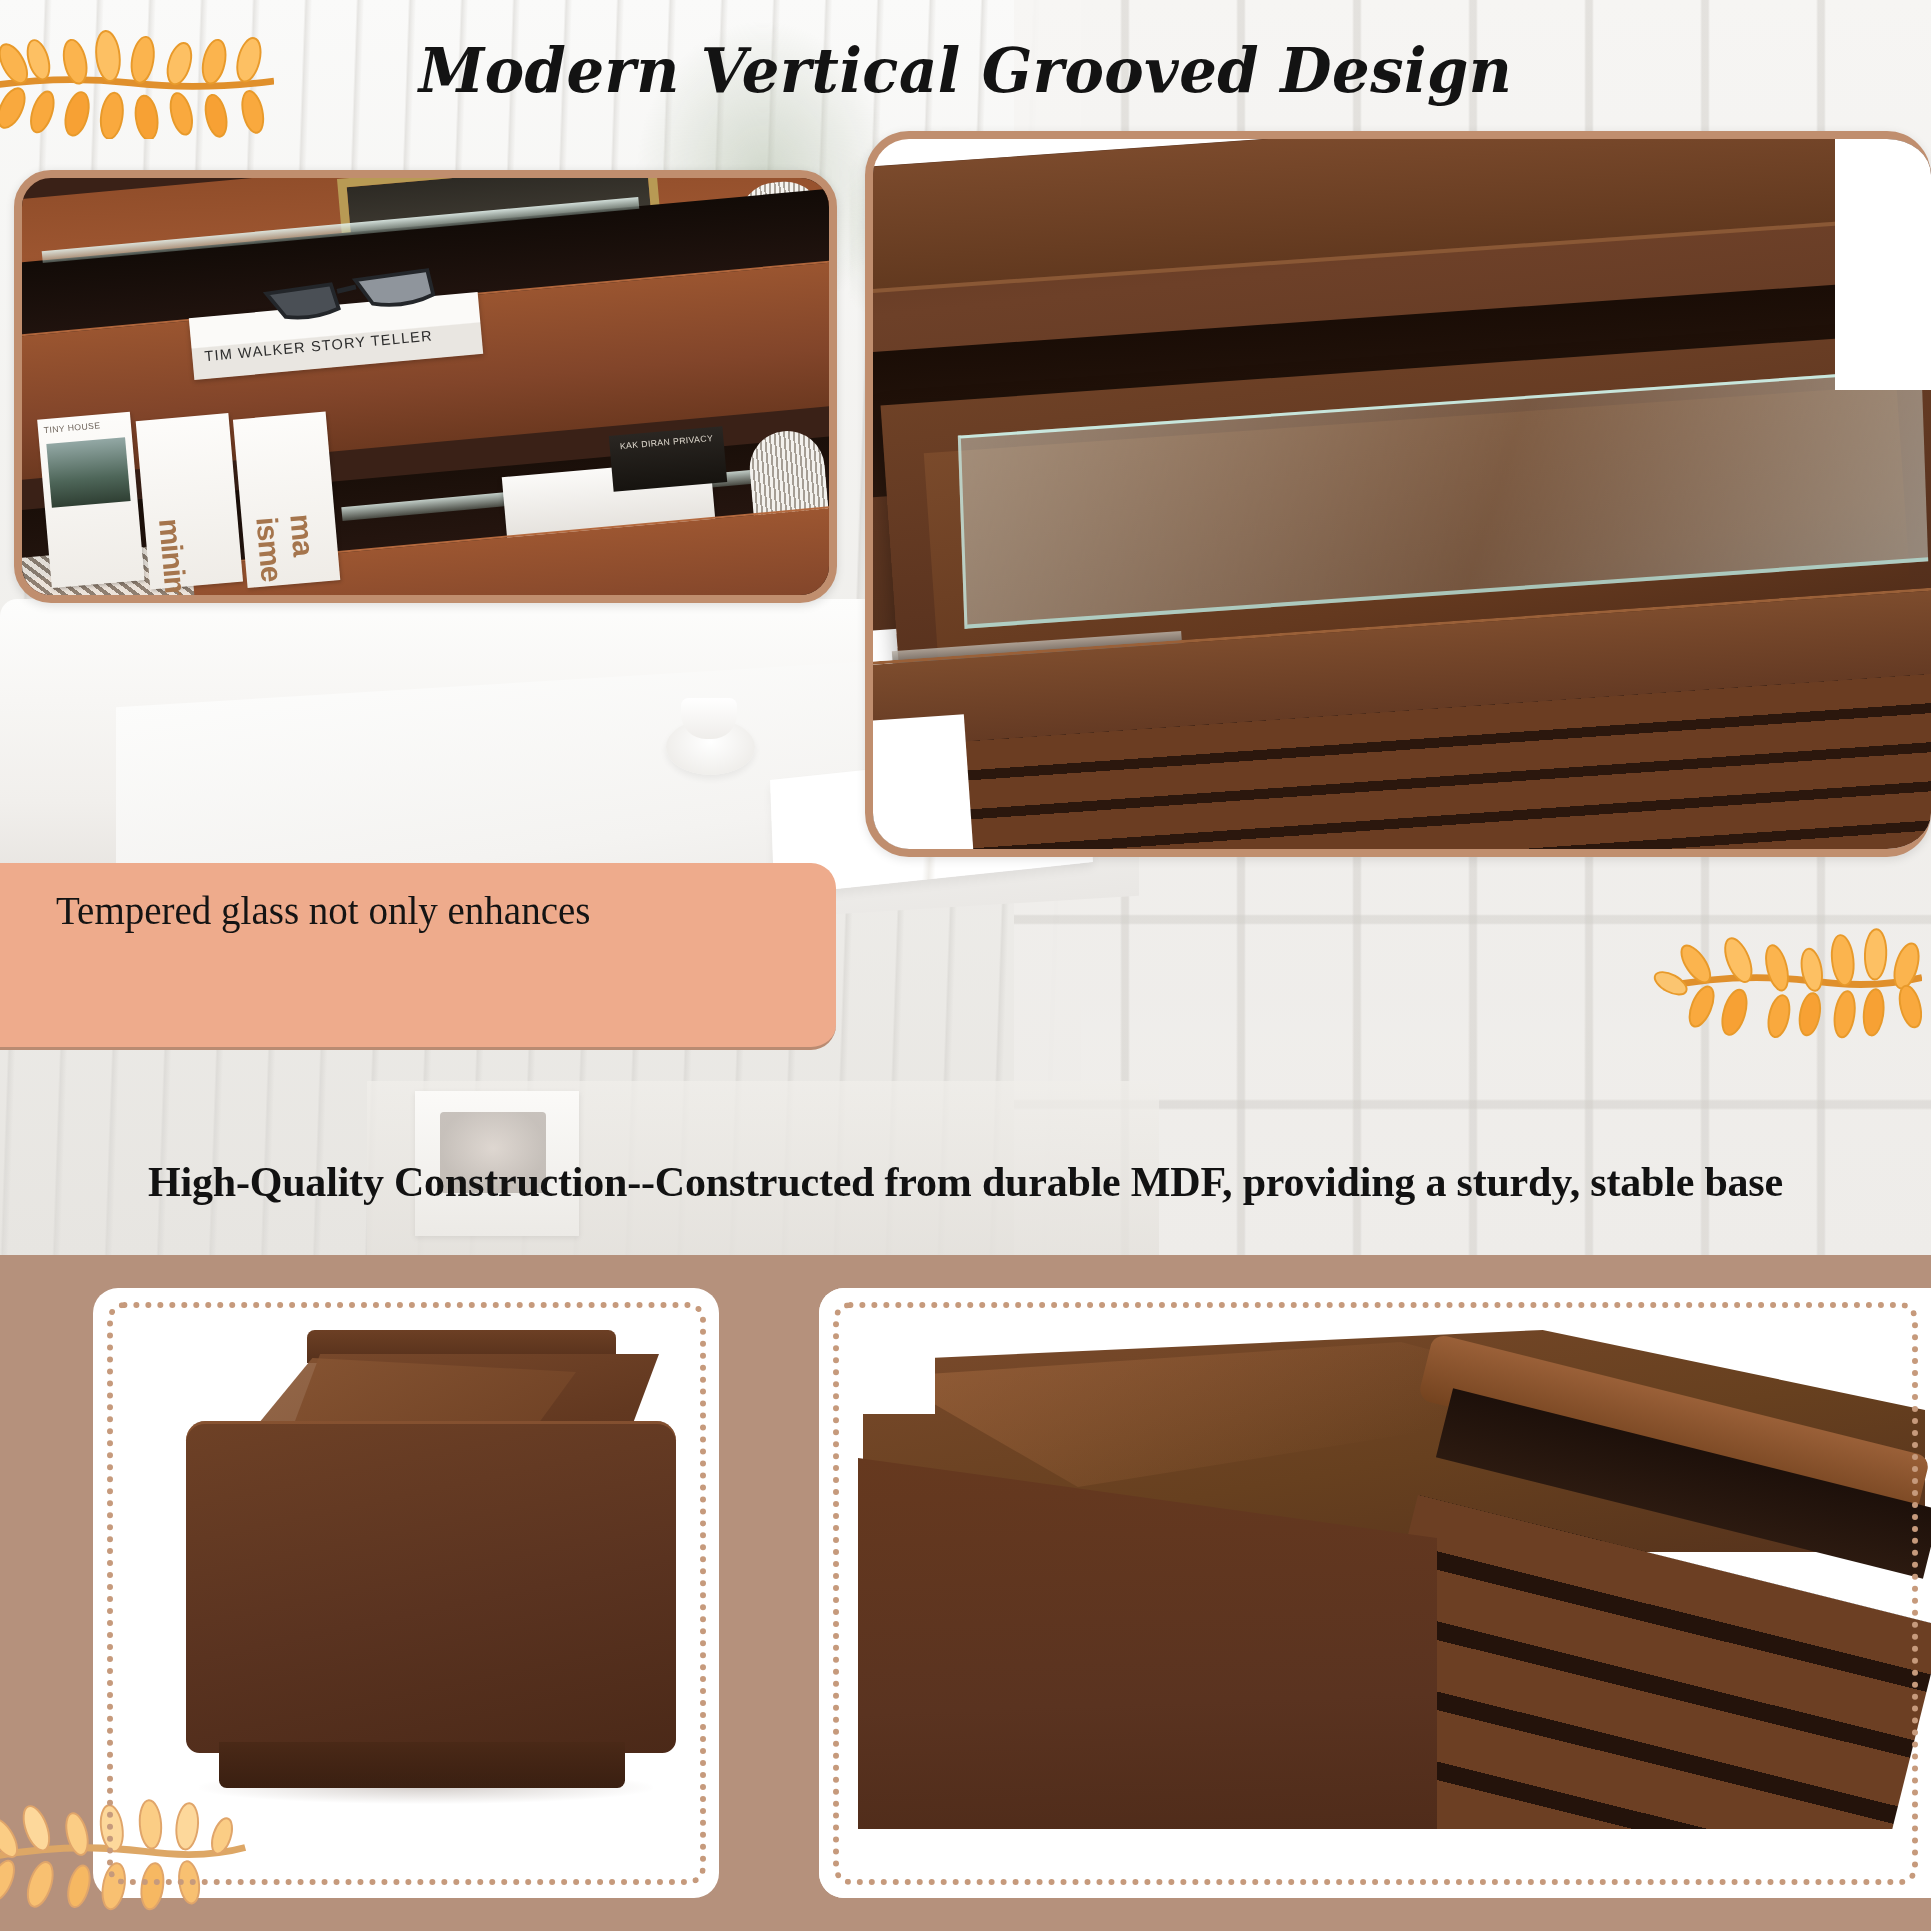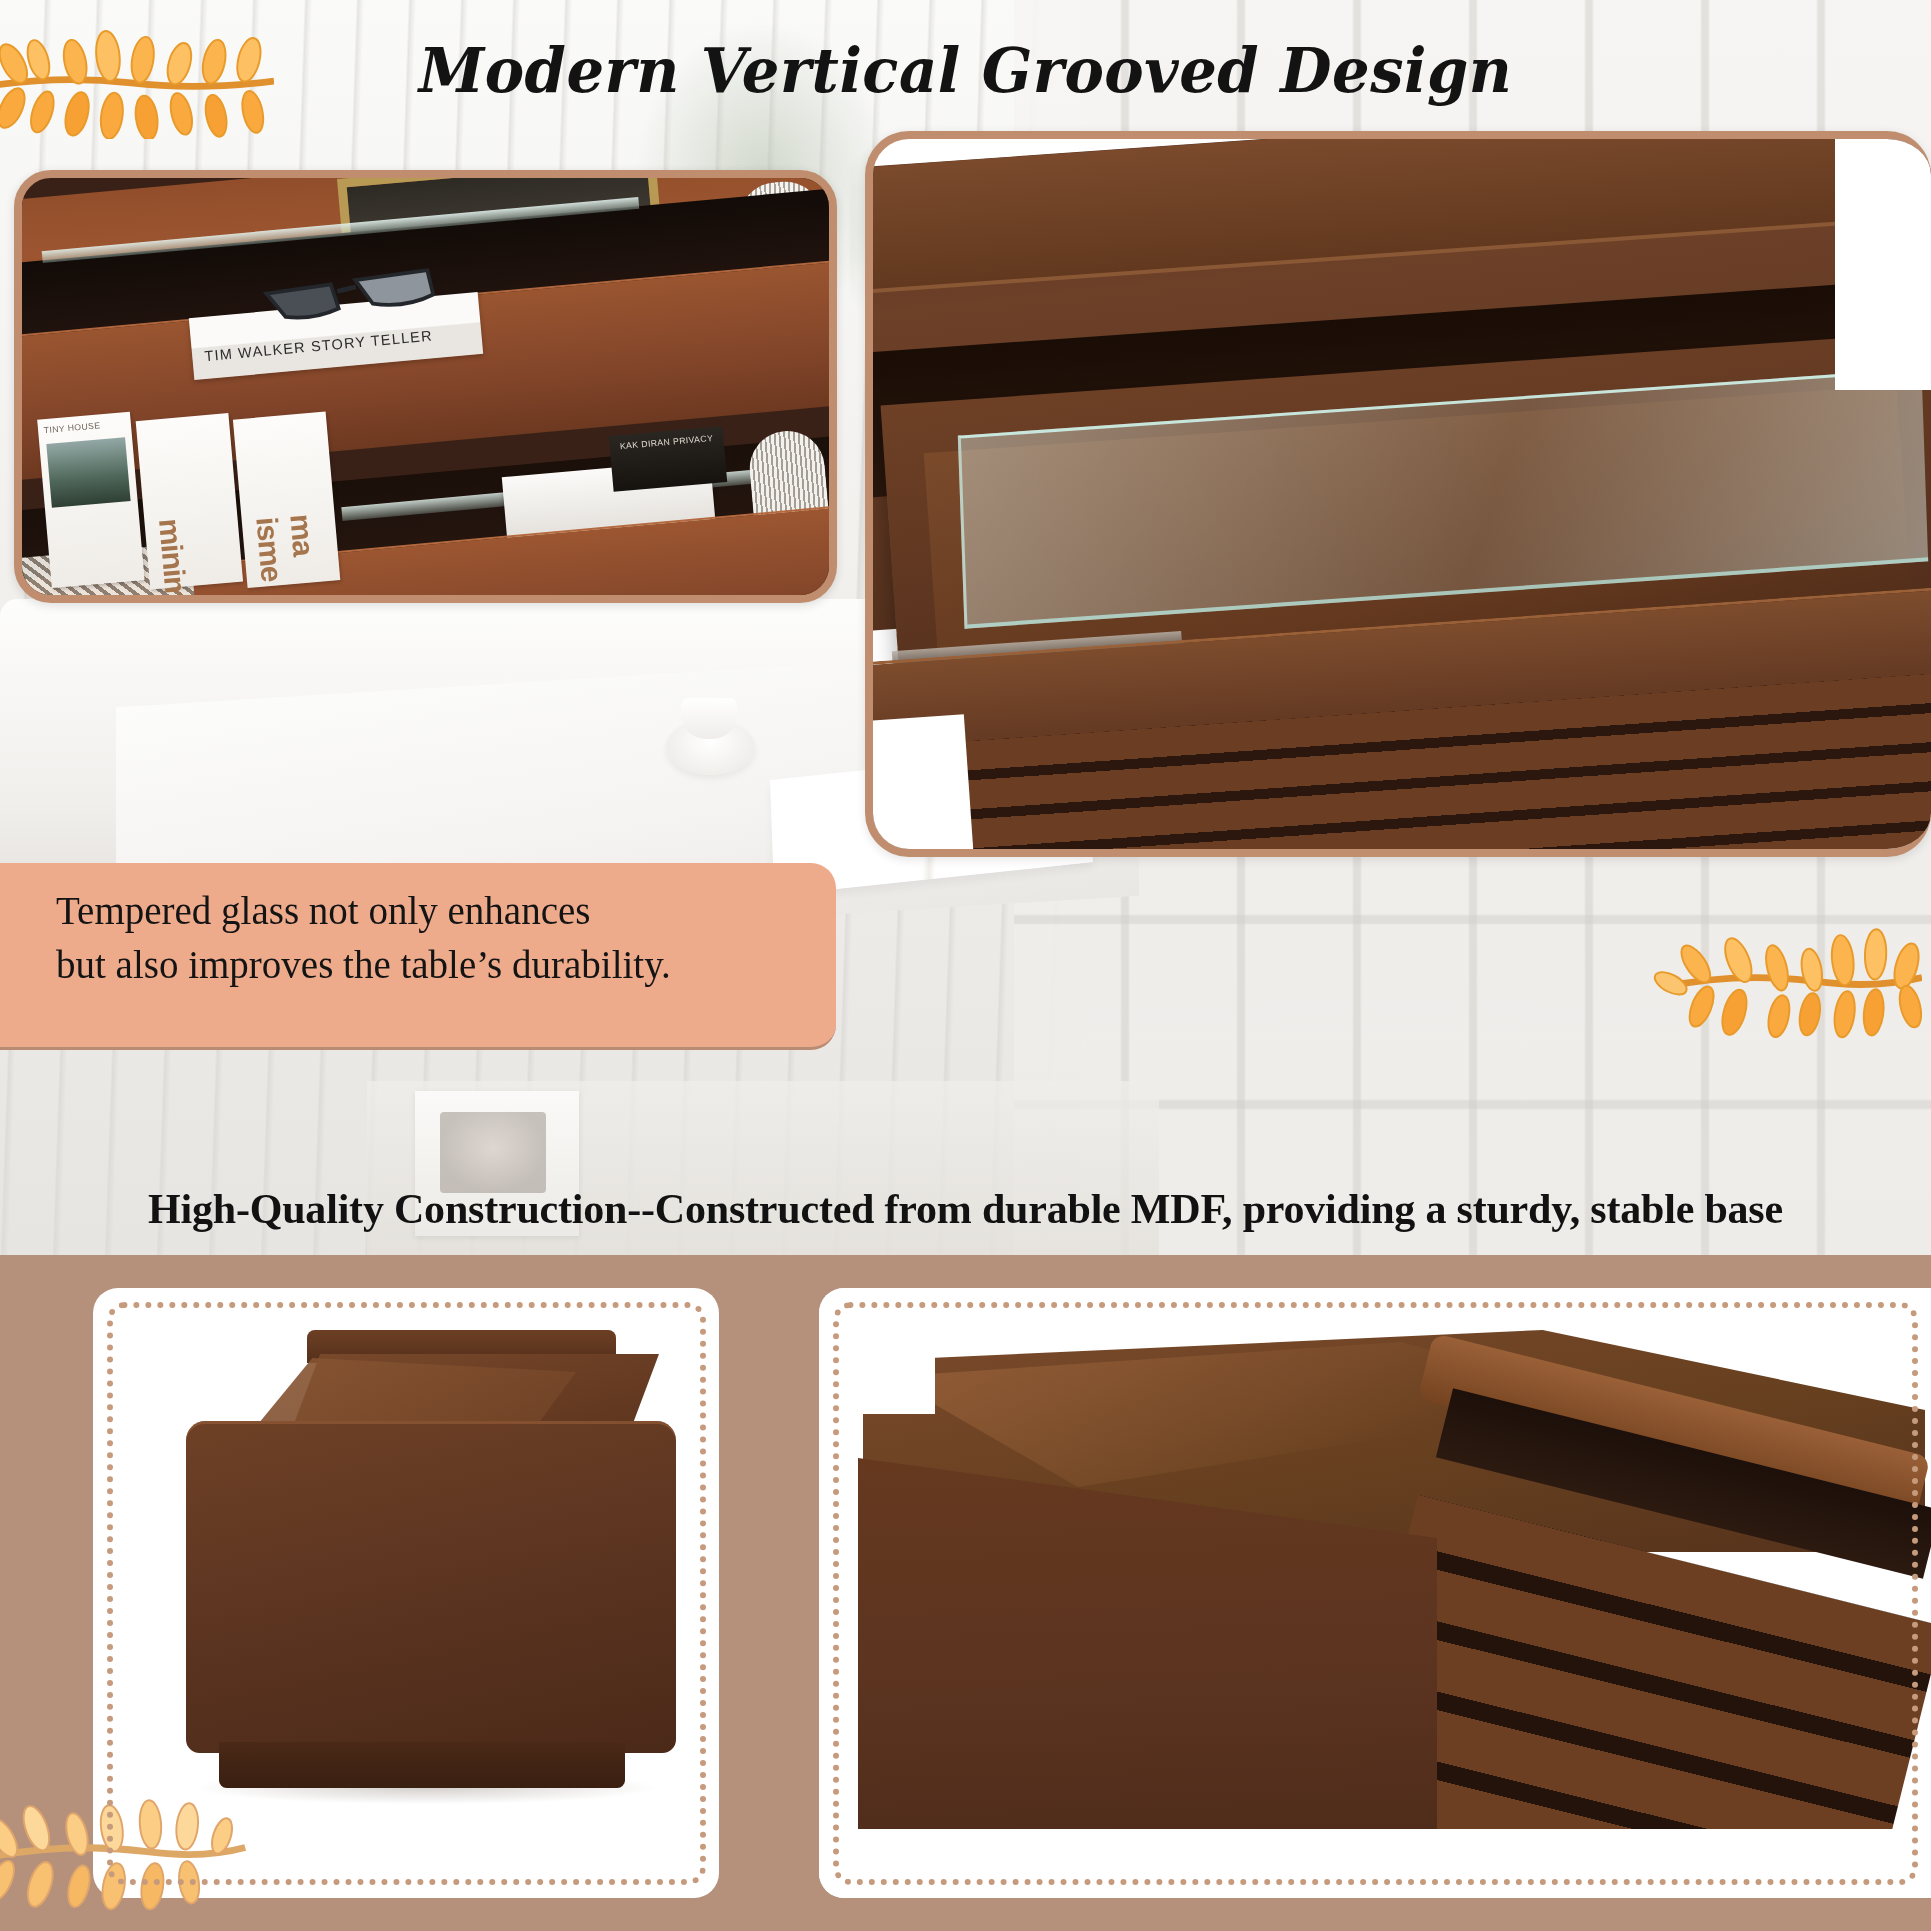--- a/index.html
+++ b/index.html
@@ -319,21 +319,21 @@
   .callout p {
     font-family:"Liberation Serif", serif;
     font-size:39px;
     line-height:54px;
     color:#141414;
     white-space:nowrap;
   }
 
   
   .mid-banner {
-    position:absolute; left:0; top:1173px; width:1931px; height:73px;
+    position:absolute; left:0; top:1146px; width:1931px; height:73px;
     text-align:center;
   }
   .mid-banner span {
     font-family:"Liberation Serif", serif;
     font-weight:bold;
     font-size:42px;
     color:#121212;
     line-height:73px;
     letter-spacing:-0.2px;
     white-space:nowrap;
@@ -504,21 +504,20 @@
     <div class="cr-glass-pane"></div>
     <div class="cr-rail"></div>
     <div class="cr-drawer-front"></div>
     <div class="cr-grooves"></div>
     <div class="cr-whitebg-l"></div>
     <div class="cr-whitebg-r"></div>
   </div>
 
   <div class="callout">
     <p>Tempered glass not only enhances</p>
-    <p>but also improves the table’s durability.</p>
   </div>
 
   <div class="mid-banner">
     <span>High-Quality Construction--Constructed from durable MDF, providing a sturdy, stable base</span>
   </div>
 
   <div class="bottom-section">
 
     <div class="bcard bcard-l">
       <div class="bl-toplip"></div>

